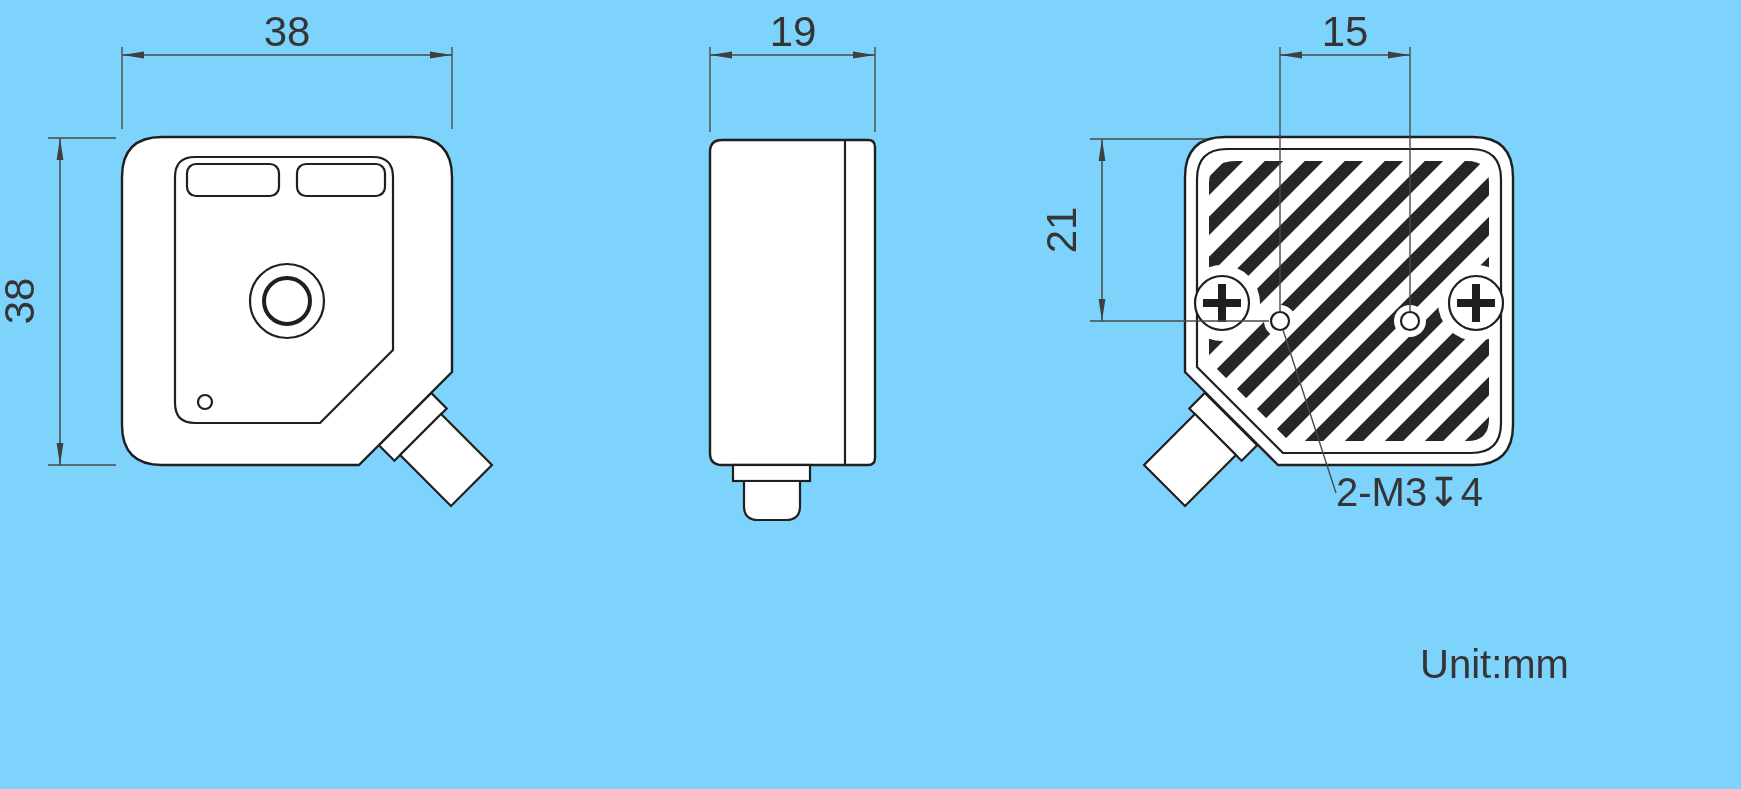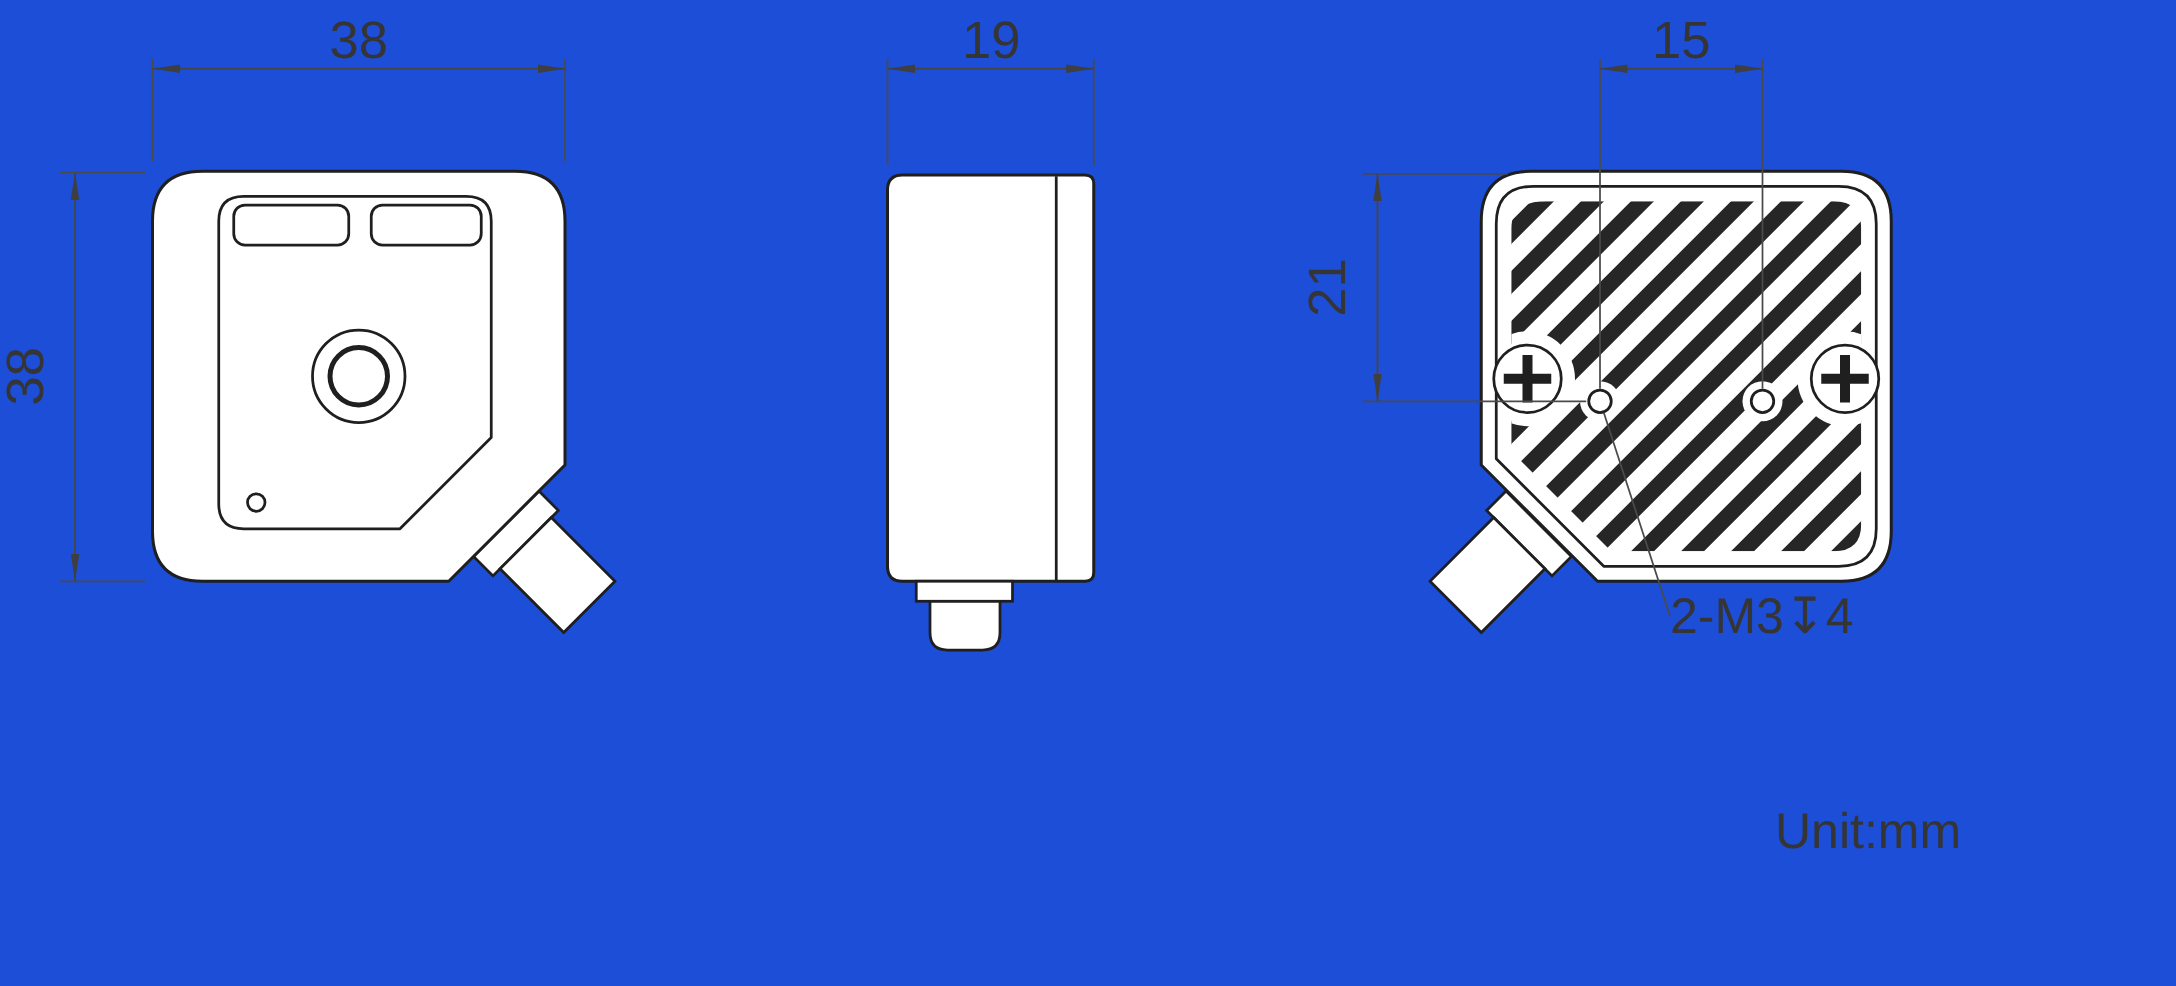--- a/index.html
+++ b/index.html
@@ -5,21 +5,21 @@
   html, body {
     margin: 0;
     padding: 0;
     background: #ffffff;
     font-family: "Liberation Sans", "DejaVu Sans", sans-serif;
   }
   .canvas {
     position: relative;
     width: 1741px;
     height: 789px;
-    background: #1d4ed8;
+    background: #7dd3fc;
     overflow: hidden;
   }
   svg { display: block; }
   .outline   { fill: #ffffff; stroke: #1f1f1f; stroke-width: 2.4; stroke-linejoin: round; }
   .outline2  { fill: none;    stroke: #1f1f1f; stroke-width: 2.2; stroke-linejoin: round; }
   .thinpart  { fill: #ffffff; stroke: #1f1f1f; stroke-width: 2.2; }
   .rib       { stroke: #262626; stroke-width: 13; stroke-linecap: round; fill: none; }
   .halo      { fill: #ffffff; stroke: none; }
   .crossbar  { fill: #1f1f1f; stroke: none; }
   .dimline   { stroke: #464646; stroke-width: 1.5; fill: none; }

